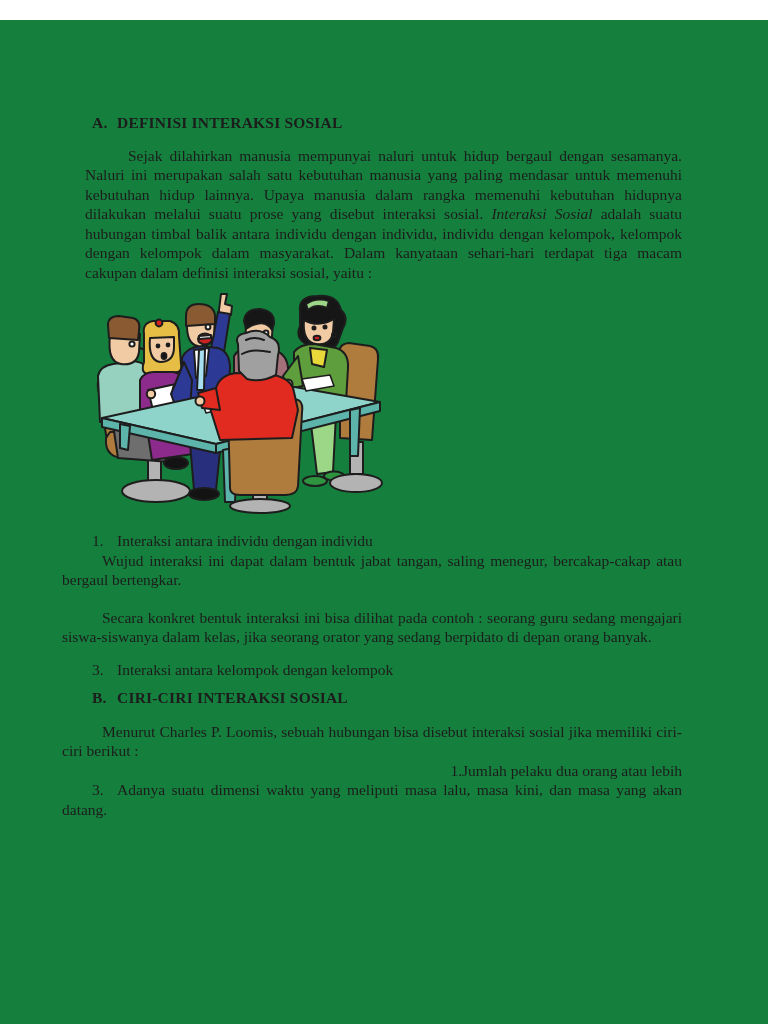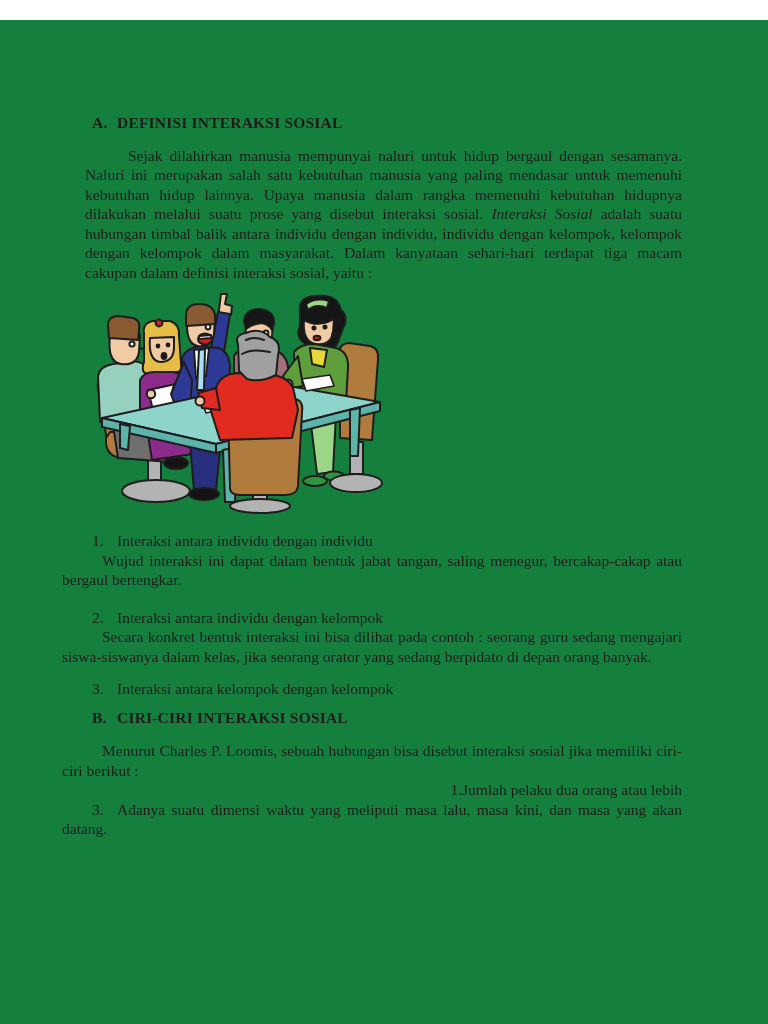--- a/index.html
+++ b/index.html
@@ -206,23 +206,20 @@
     </div>
 
     <div class="item item-1">
       <div class="item-head">
         <span class="num">1.</span><span>Interaksi antara individu dengan individu</span>
       </div>
       <p class="item-body justify">Wujud interaksi ini dapat dalam bentuk jabat tangan, saling menegur, bercakap-cakap atau bergaul bertengkar.</p>
     </div>
 
     <div class="item item-2">
-      <div class="item-head">
-        <span class="num">2.</span><span>Interaksi antara individu dengan kelompok</span>
-      </div>
       <p class="item-body justify">Secara konkret bentuk interaksi ini bisa dilihat pada contoh : seorang guru sedang mengajari siswa-siswanya dalam kelas, jika seorang orator yang sedang berpidato di depan orang banyak.</p>
     </div>
 
     <div class="item item-3">
       <div class="item-head">
         <span class="num">3.</span><span>Interaksi antara kelompok dengan kelompok</span>
       </div>
     </div>
 
     <div class="heading h-b">

